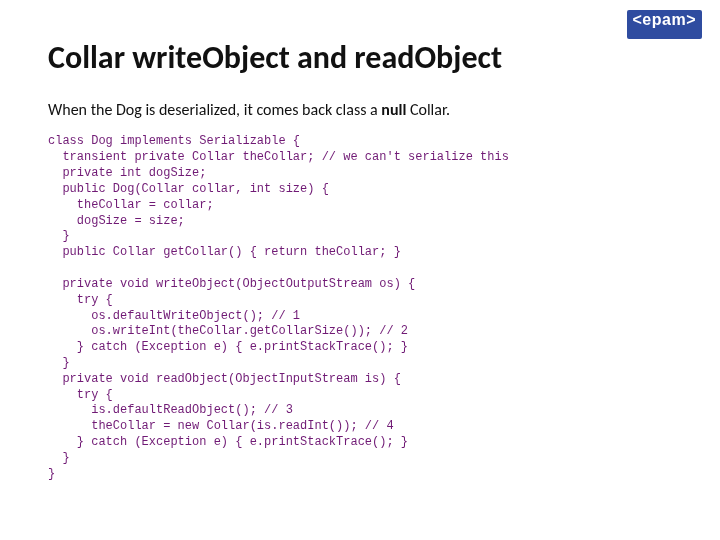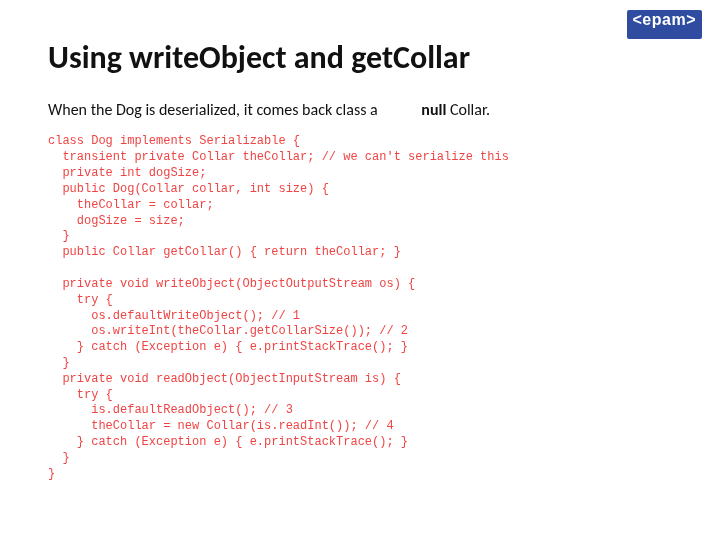--- a/index.html
+++ b/index.html
@@ -38,39 +38,39 @@
     color: #111;
     margin: 0 0 22px 0;
     line-height: 1.15;
   }
   .subtitle {
     font-size: 16px;
     color: #111;
     margin: 0 0 14px 0;
     line-height: 1.35;
   }
-  .subtitle b { font-weight: 700; margin-left: 40px; }
+  .subtitle b { font-weight: 700; }
   .code {
     font-family: "Courier New", Courier, monospace;
     font-size: 12px;
     line-height: 1.32;
-    color: #ef4444;
+    color: #701a75;
     white-space: pre;
     margin: 0;
   }
 </style>
 </head>
 <body>
 
 <div class="logo">
   <span class="logo-box">&lt;epam&gt;</span>
 </div>
 
 <div class="slide">
-  <h1 class="title">Using writeObject and getCollar</h1>
+  <h1 class="title">Collar writeObject and readObject</h1>
   <p class="subtitle">
     <span>When the Dog is deserialized, it comes back class a </span><b>null</b><span> Collar.</span>
   </p>
   <pre class="code">class Dog implements Serializable {
   transient private Collar theCollar; // we can't serialize this
   private int dogSize;
   public Dog(Collar collar, int size) {
     theCollar = collar;
     dogSize = size;
   }

